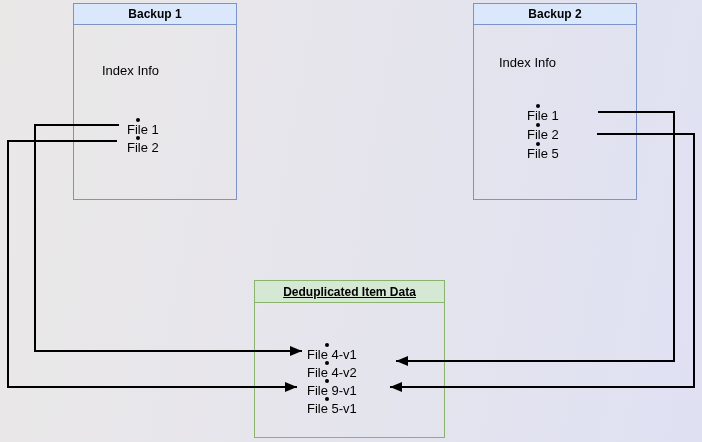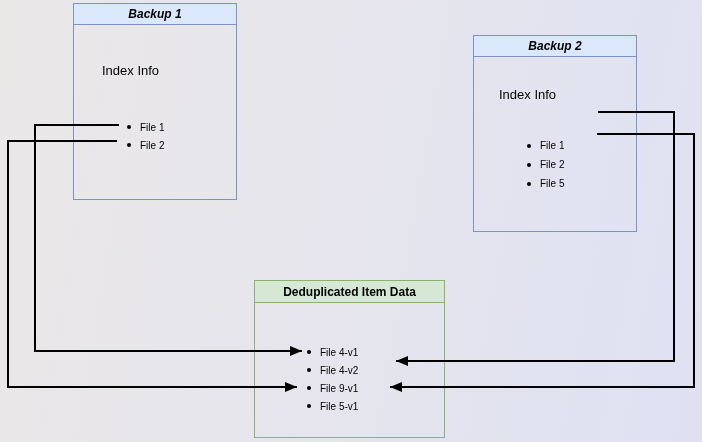--- a/index.html
+++ b/index.html
@@ -25,35 +25,35 @@
   .box {
     position: absolute;
     box-sizing: border-box;
     z-index: 1;
   }
   .box.backup {
     border: 1px solid var(--backup-border, #7b93c6);
   }
   .box.dedup {
     border: 1px solid var(--dedup-border, #8ab36e);
+    text-decoration: underline;
   }
   .box-header {
     box-sizing: border-box;
     display: flex;
     align-items: center;
     justify-content: center;
     font-size: 12px;
     font-weight: bold;
     line-height: 1;
   }
   .backup .box-header {
     height: 21px;
     background: var(--backup-header-fill, #dbe8fb);
     border-bottom: 1px solid var(--backup-border, #7b93c6);
-    font-style: italic;
   }
   .dedup .box-header {
     height: 22px;
     background: var(--dedup-header-fill, #d5e8d4);
     border-bottom: 1px solid var(--dedup-border, #8ab36e);
   }
   .box-body {
     position: relative;
     width: 100%;
   }
@@ -62,22 +62,23 @@
     font-size: 13px;
     line-height: 16px;
     white-space: nowrap;
   }
   .file-list {
     position: absolute;
   }
   .file-item {
     display: flex;
     align-items: center;
-    font-size: 10px;
+    font-size: 13px;
     white-space: nowrap;
+    flex-direction: column;
   }
   .b1 .file-item, .dd .file-item { height: 18px; }
   .b2 .file-item { height: 19px; }
   .dot {
     flex: 0 0 auto;
     width: 4px;
     height: 4px;
     border-radius: 50%;
     background: var(--text, #000);
     margin-right: 9px;
@@ -112,21 +113,21 @@
           <span>File 1</span>
         </div>
         <div class="file-item">
           <span class="dot"></span>
           <span>File 2</span>
         </div>
       </div>
     </div>
   </div>
 
-  <div class="box backup b2" style="left:473px; top:3px; width:164px; height:197px;margin-top:32px;">
+  <div class="box backup b2" style="left:473px; top:3px; width:164px; height:197px;">
     <div class="box-header">
       <span>Backup 2</span>
     </div>
     <div class="box-body">
       <div class="subtitle" style="left:25px; top:30px;">Index Info</div>
       <div class="file-list" style="left:53px; top:79px;">
         <div class="file-item">
           <span class="dot"></span>
           <span>File 1</span>
         </div>

